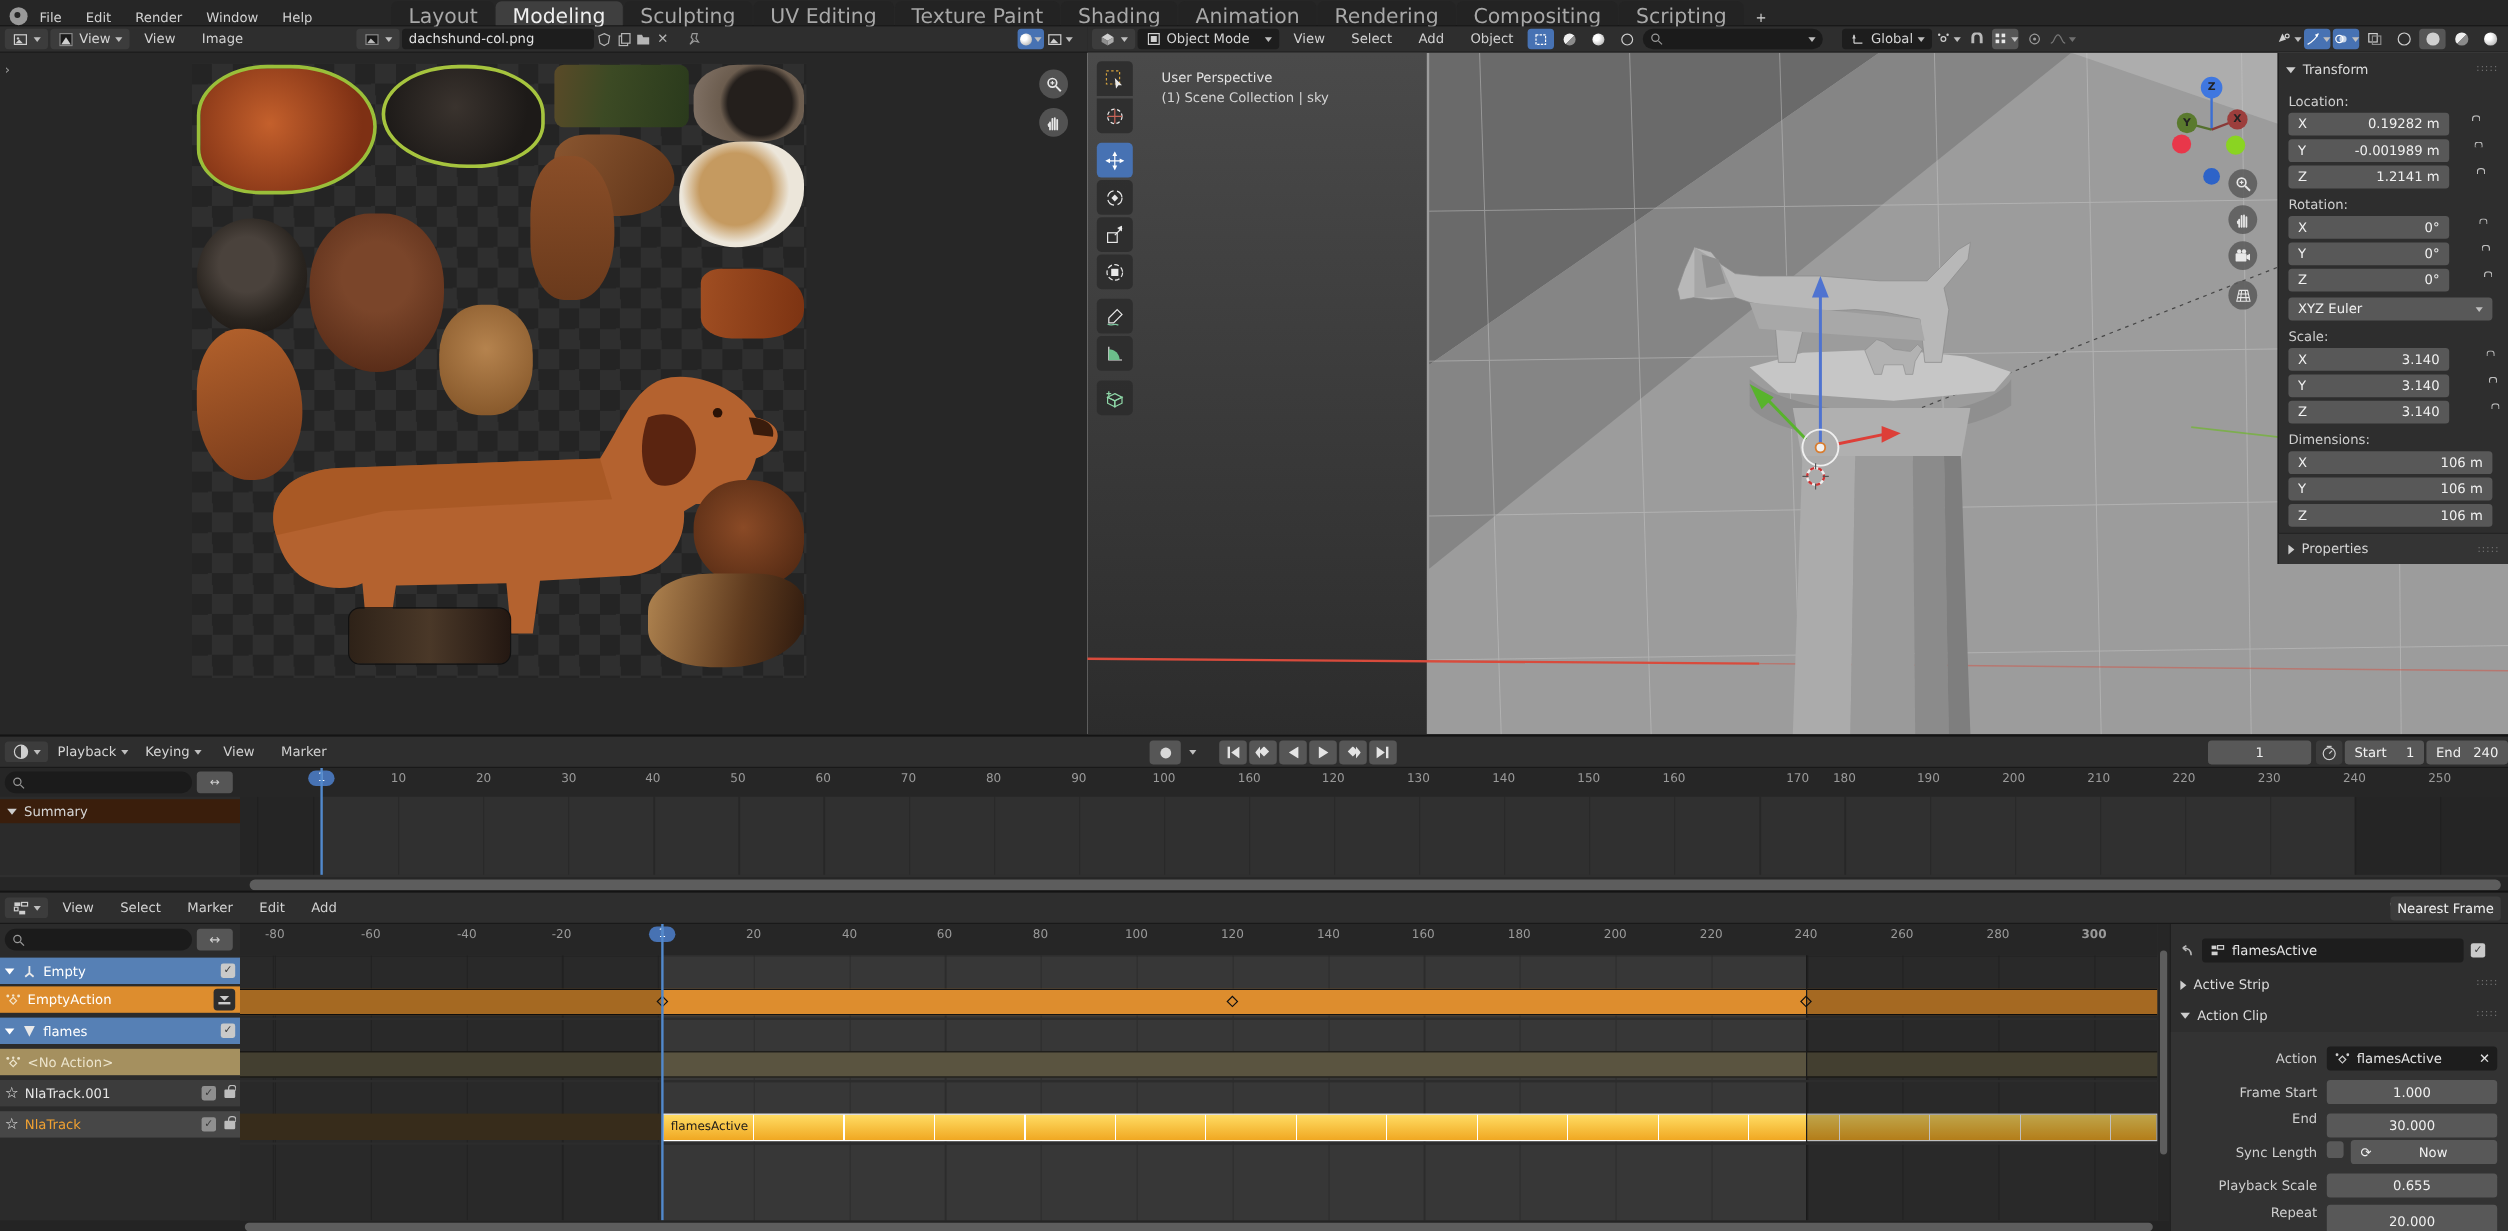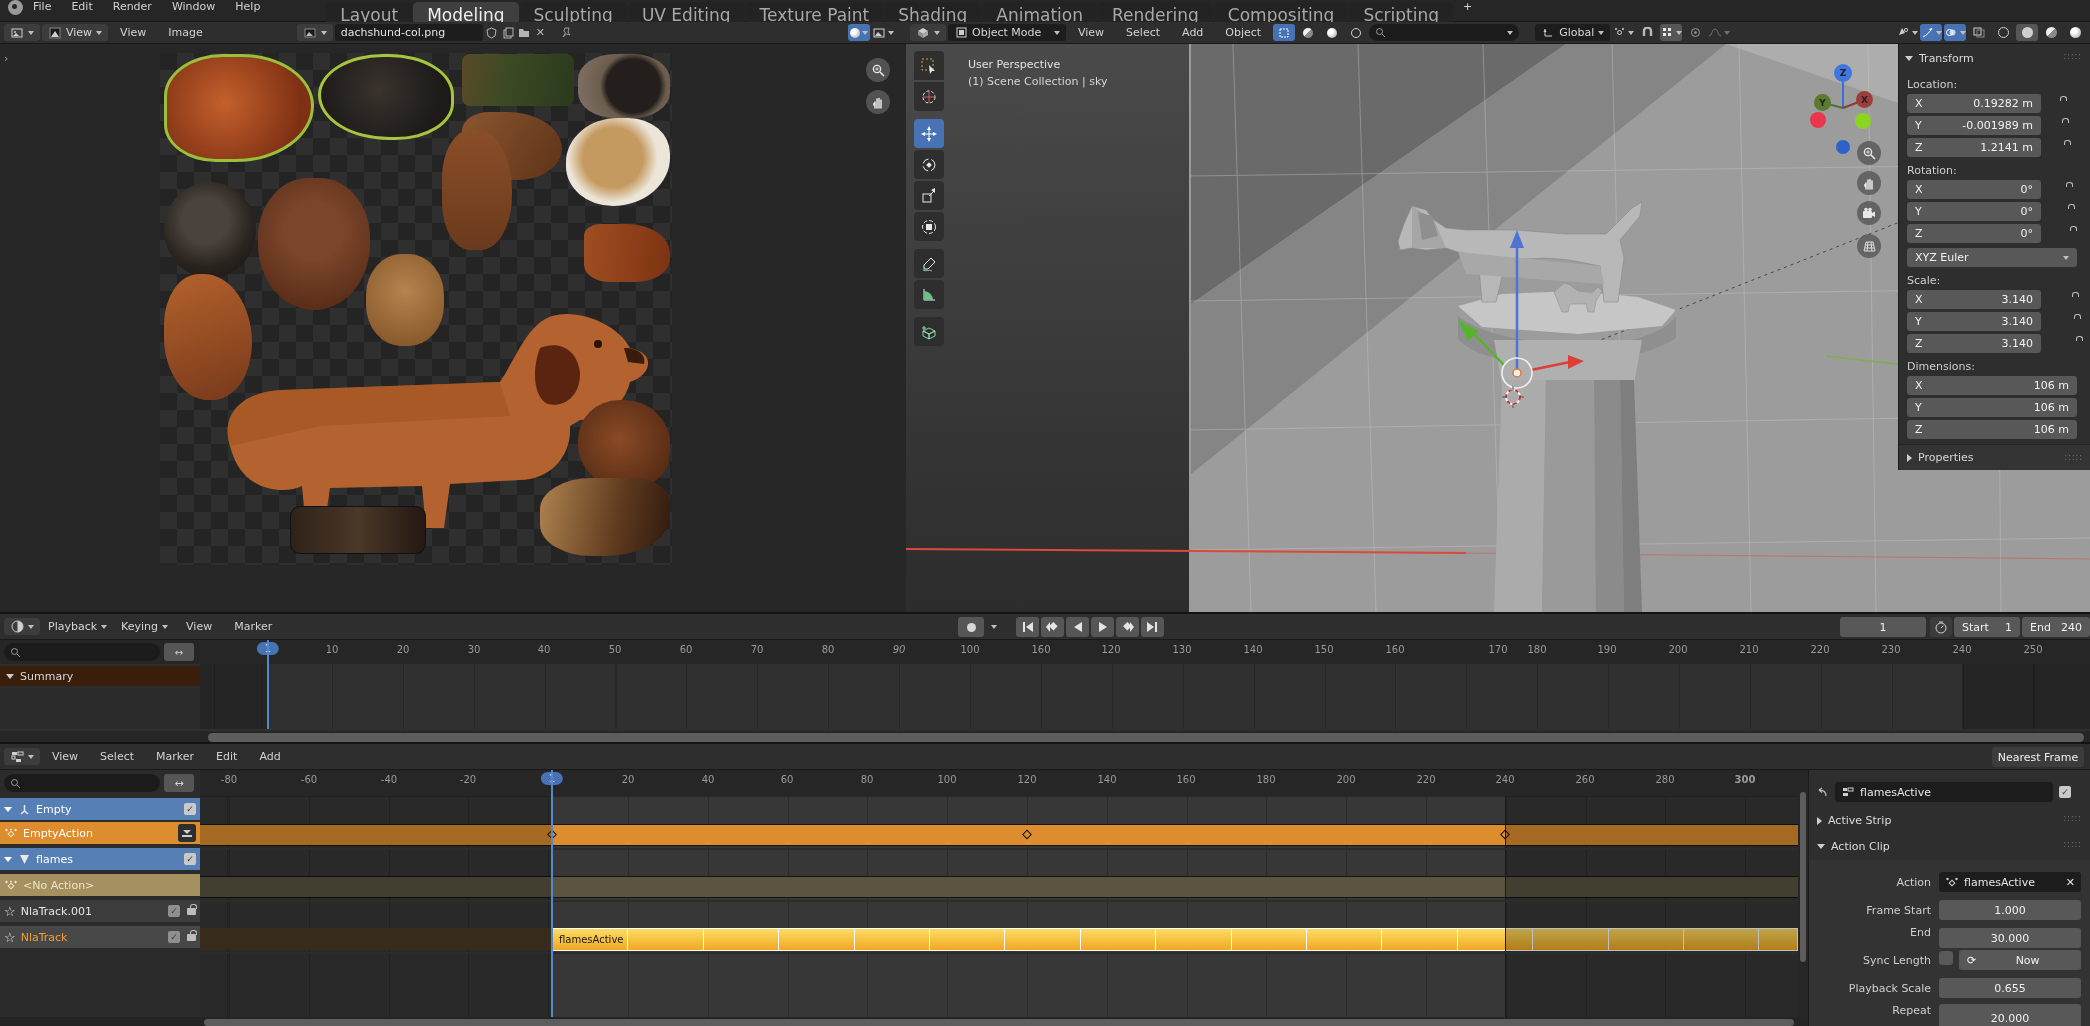--- a/index.html
+++ b/index.html
@@ -2,21 +2,21 @@
 <html><head>
 <meta charset="utf-8">
 <style>
   *{margin:0;padding:0;box-sizing:border-box}
   html,body{width:2090px;height:1026px;overflow:hidden;background:#1f1f1f;
     font-family:"DejaVu Sans","Liberation Sans",sans-serif;color:#d6d6d6;font-size:11px}
   .abs{position:absolute}
   .row{display:flex;align-items:center}
   .nw{white-space:nowrap}
   
-  #topbar{left:0;top:0;width:2090px;height:22px;background:#262626;border-bottom:1px solid #161616;display:flex;align-items:flex-start}
+  #topbar{left:0;top:0;width:2090px;height:22px;background:#262626;border-bottom:1px solid #161616;display:flex;align-items:flex-end}
   .menu{padding:0 10px;color:#d2d2d2;font-size:11px;cursor:default}
   .tabs{display:flex;align-items:flex-end;height:22px;margin-left:56px;gap:1px}
   .tab{padding:3px 14px;height:20px;background:#232323;color:#a8a8a8;border-radius:5px 5px 0 0;font-size:17px}
   .tab.active{background:#3f3f3f;color:#efefef}
   .blogo{width:15px;height:15px;border-radius:50%;background:#9a9a9a;margin-left:8px;position:relative}
   .blogo:before{content:"";position:absolute;left:4px;top:4px;width:5px;height:5px;border-radius:50%;background:#262626}
   
   .ehdr{background:#2e2e2e;border-bottom:1px solid #191919;display:flex;align-items:center;gap:2px}
   .hbtn{height:17px;padding:0 6px;border-radius:3px;display:flex;align-items:center;gap:4px;color:#d6d6d6}
   .hbtn.dark{background:#1d1d1d}
@@ -114,21 +114,21 @@
   <div style="width:80px"></div>
   <div class="hbtn mid">
     <span class="icon16">
         <svg width="12" height="12">
           <rect x="1" y="2" width="10" height="8" fill="#1a1a1a" stroke="#888"></rect>
           <path d="M2 9 L5 5 L9 9 Z" fill="#bbb"></path>
         </svg>
       </span>
       <span class="caret"></span>
   </div>
-  <div class="dfield" style="width:148px;height:17px">
+  <div class="dfield" style="width:160px;height:17px">
       <span class="nw">dachshund-col.png</span>
     </div>
   <span class="icon16">
       <svg width="11" height="12">
         <path d="M5.5 1 L10 3 L9 9 L5.5 11 L2 9 L1 3 Z" fill="none" stroke="#b5b5b5"></path>
       </svg>
     </span>
   <span class="icon16">
       <svg width="12" height="12">
         <rect x="2" y="3" width="7" height="8" fill="none" stroke="#b5b5b5"></rect>
@@ -721,21 +721,21 @@
     <div class="iconbtn on abs" style="left:164px;top:3px;width:30px;height:18px;color:#cfcfcf">↔</div>
     <div>
         <span class="tick" style="left: 332px;">10</span>
         <span class="tick" style="left: 403px;">20</span>
         <span class="tick" style="left: 474px;">30</span>
         <span class="tick" style="left: 544px;">40</span>
         <span class="tick" style="left: 615px;">50</span>
         <span class="tick" style="left: 686px;">60</span>
         <span class="tick" style="left: 757px;">70</span>
         <span class="tick" style="left: 828px;">80</span>
-        <span class="tick" style="left: 899px; font-style: italic;">90</span>
+        <span class="tick" style="left: 899px;">90</span>
         <span class="tick" style="left: 970px;">100</span>
         <span class="tick" style="left: 1041px;">160</span>
         <span class="tick" style="left: 1111px;">120</span>
         <span class="tick" style="left: 1182px;">130</span>
         <span class="tick" style="left: 1253px;">140</span>
         <span class="tick" style="left: 1324px;">150</span>
         <span class="tick" style="left: 1395px;">160</span>
         <span class="tick" style="left: 1466px; margin-left: 32px;">170</span>
         <span class="tick" style="left: 1537px;">180</span>
         <span class="tick" style="left: 1607px;">190</span>

